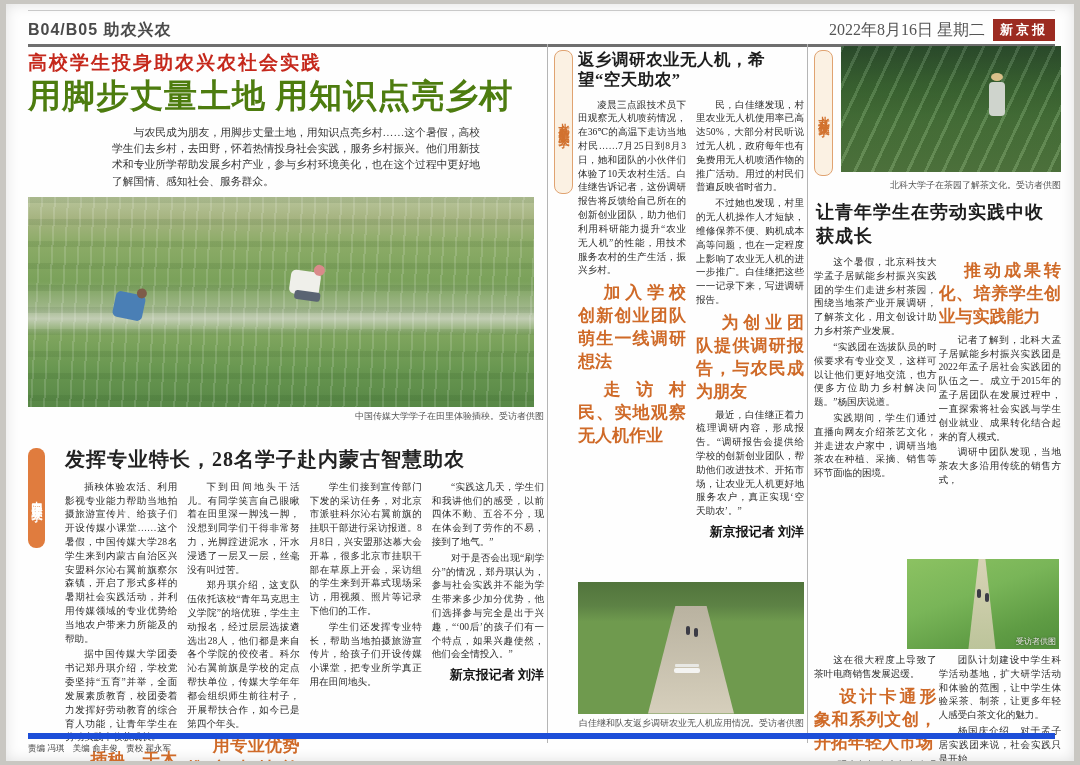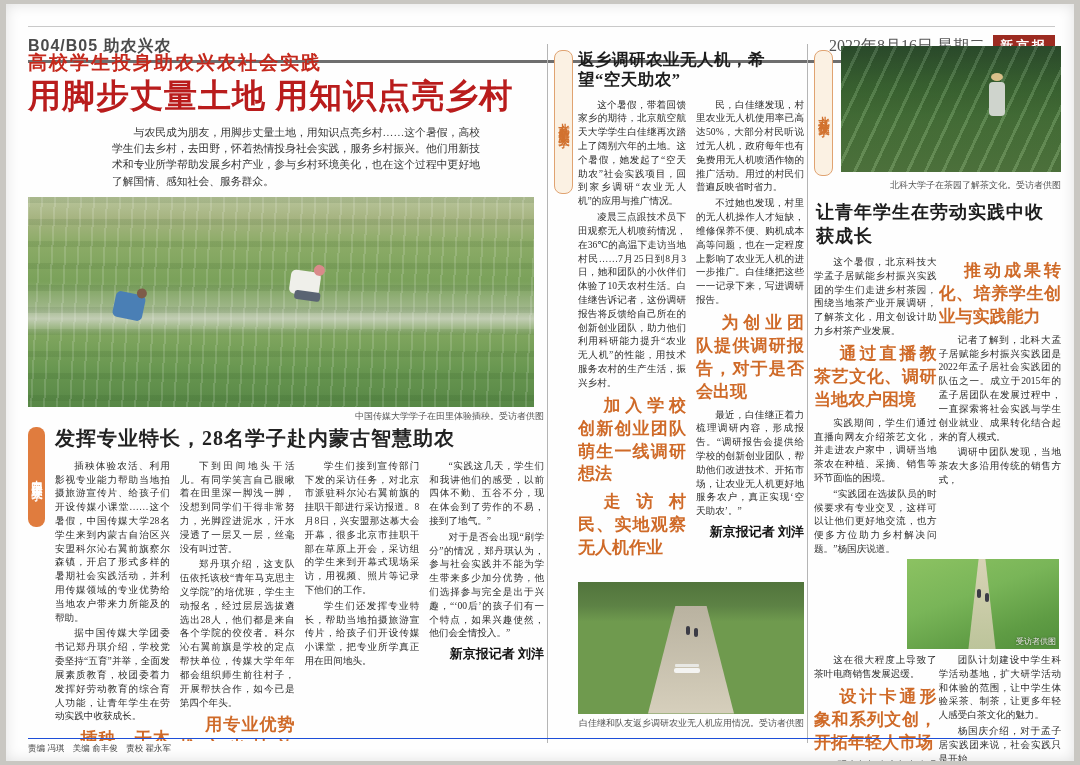--- a/index.html
+++ b/index.html
@@ -1,49 +1,49 @@
 <!DOCTYPE html>
 <html><head>
 <meta charset="utf-8">
 <style>
   html,body{margin:0;padding:0;}
   body{width:1080px;height:765px;background:#c9c7c2;font-family:"Liberation Serif","DejaVu Serif",serif;}
   .page{position:absolute;left:6px;top:4px;right:6px;bottom:4px;background:#fefefe;box-shadow:inset 0 0 14px rgba(0,0,0,.12);overflow:hidden;}
   
-  .hdr{position:absolute;left:22px;right:19px;top:22px;height:30px;border-top:1px solid #c9c9c9;border-bottom:3px solid #6e6e6e;display:flex;align-items:flex-end;justify-content:space-between;padding-bottom:3px;}
+  .hdr{position:absolute;left:22px;right:19px;top:6px;height:30px;border-top:1px solid #c9c9c9;border-bottom:3px solid #6e6e6e;display:flex;align-items:flex-end;justify-content:space-between;padding-bottom:3px;}
   .hdr-label{font-size:16px;font-weight:bold;color:#4a4a4a;letter-spacing:1px;font-family:"Liberation Sans",sans-serif;}
   .hdr-right{display:flex;align-items:center;gap:8px;}
   .hdr-date{font-size:16px;color:#555;}
   .masthead{background:#9c2b21;color:#fff;font-weight:bold;font-size:13px;padding:2px 7px;letter-spacing:3px;}
   
   .vrule{position:absolute;top:40px;bottom:18px;width:1px;background:#b5b5b5;}
   
   .para{font-size:9.6px;line-height:1.44;color:#2b2b2b;text-align:justify;text-indent:2em;margin:0 0 2px 0;}
   .subhead{font-size:17px;line-height:1.35;font-weight:bold;color:#cf6a28;margin:5px 0 4px 0;text-indent:1.5em;text-align:justify;}
   .byline{font-size:13px;font-weight:bold;color:#111;text-align:right;margin-top:5px;}
   .caption-row{display:flex;justify-content:flex-end;font-size:9px;color:#555;margin-top:3px;}
   
   .badge{writing-mode:vertical-rl;text-orientation:upright;font-family:"Liberation Sans",sans-serif;font-weight:bold;font-size:11px;letter-spacing:2px;border-radius:8px;padding:7px 1px;text-align:center;}
   .badge-solid{background:#e07c3e;color:#fff;}
   .badge-line{background:#fbf1e3;color:#d2722f;border:1px solid #e0a371;}
   
   .sec-left{position:absolute;left:22px;top:42px;width:516px;}
   .kicker{font-size:19px;font-weight:bold;color:#c5281c;letter-spacing:2px;margin:4px 0 2px 0;}
-  .headline-main{font-size:33px;font-weight:bold;color:#b91c1c;letter-spacing:1px;line-height:1.15;margin:0 0 8px 0;}
+  .headline-main{font-size:33px;font-weight:bold;color:#4d7c0f;letter-spacing:1px;line-height:1.15;margin:0 0 8px 0;}
   .intro{font-size:10.8px;line-height:1.5;color:#333;text-align:justify;text-indent:2em;margin:0 64px 8px 84px;}
   .photo{position:relative;overflow:hidden;}
   .photo-main{width:506px;height:210px;background:linear-gradient(180deg,#b9c59b 0%,#a6b481 10%,#8cab67 22%,#7aa15a 40%,#9db586 52%,#c2cdb4 58%,#7fa55e 66%,#689650 82%,#578746 100%);}
   .rice-rows{position:absolute;inset:0;background:repeating-linear-gradient(93deg,rgba(255,255,255,.14) 0 2px,rgba(0,0,0,0) 2px 13px),repeating-linear-gradient(180deg,rgba(30,70,20,.10) 0 6px,rgba(0,0,0,0) 6px 22px);}
   .person{position:absolute;border-radius:5px;}
   .p-blue{left:86px;top:96px;width:30px;height:26px;background:#4a7fb5;transform:rotate(12deg);}
   .p-blue::after{content:"";position:absolute;left:20px;top:-7px;width:10px;height:10px;border-radius:50%;background:#7e5c49;}
   .p-white{left:262px;top:74px;width:30px;height:24px;background:#efefea;transform:rotate(8deg);}
   .p-white::before{content:"";position:absolute;left:22px;top:-8px;width:11px;height:11px;border-radius:50%;background:#d98a8a;}
   .p-white::after{content:"";position:absolute;left:6px;top:20px;width:26px;height:9px;background:#5a6472;border-radius:3px;}
-  .cuc-article{display:flex;gap:10px;margin-top:2px;justify-content:center;}
+  .cuc-article{display:flex;gap:20px;margin-top:23px;justify-content:center;}
   .cuc-headline{font-size:20px;font-weight:bold;color:#222;letter-spacing:1px;margin:0 0 7px 0;}
   .cuc-cols{display:grid;grid-template-columns:repeat(4,1fr);gap:10px;}
   .cuc-cols>div{height:282px;overflow:hidden;}
   
   .sec-mid{position:absolute;left:548px;top:42px;width:250px;}
   .mid-badge{position:absolute;left:0;top:4px;height:128px;}
   .mid-body{margin-left:24px;}
   .mid-headline{font-size:16.5px;font-weight:bold;color:#1d1d1d;letter-spacing:.5px;margin:4px 0 8px 0;line-height:1.2;}
   .mid-cols{display:grid;grid-template-columns:repeat(2,1fr);gap:10px;}
   .mid-cols>div{height:478px;overflow:hidden;}
@@ -60,21 +60,21 @@
   .tea-person{position:absolute;left:148px;top:36px;width:16px;height:34px;background:#cfd4cd;border-radius:4px;}
   .tea-person::before{content:"";position:absolute;left:2px;top:-9px;width:12px;height:8px;border-radius:50%;background:#d9c08a;}
   .ustb-headline{font-size:18px;font-weight:bold;color:#1d1d1d;letter-spacing:1px;margin:8px 0 7px 2px;}
   .ustb-cols{display:grid;grid-template-columns:repeat(2,1fr);gap:2px;}
   .ustb-colsA>div{height:300px;overflow:hidden;}
   .ustb-colsB>div{height:128px;overflow:hidden;}
   .photo-field{width:152px;height:90px;margin:4px 2px 4px auto;background:linear-gradient(160deg,#8cc262 0%,#79b558 40%,#5f9c44 75%,#528f3c 100%);}
   .field-path{position:absolute;left:58px;top:0;width:34px;height:90px;background:linear-gradient(180deg,#d8d3b6,#bcc49a);clip-path:polygon(40% 0,60% 0,90% 100%,10% 100%);}
   .credit-overlay{position:absolute;right:3px;bottom:2px;font-size:8px;color:#f3f3ef;text-shadow:0 0 2px rgba(0,0,0,.7);}
   
-  .footer{position:absolute;left:22px;right:19px;bottom:6px;border-top:1px solid #1d4ed8;padding-top:4px;font-size:8.5px;color:#444;font-family:"Liberation Sans",sans-serif;}
+  .footer{position:absolute;left:22px;right:19px;bottom:6px;border-top:6px solid #1d4ed8;padding-top:4px;font-size:8.5px;color:#444;font-family:"Liberation Sans",sans-serif;}
 </style>
 </head>
 <body>
 
 <div class="page">
 
   <div class="hdr">
     <div class="hdr-label">B04/B05 助农兴农</div>
     <div class="hdr-right">
       <span class="hdr-date">2022年8月16日 星期二</span>
@@ -128,29 +128,28 @@
       </div>
     </div>
   </div>
 
   <div class="sec-mid">
     <div class="badge badge-line mid-badge">北京航空航天大学</div>
     <div class="mid-body">
       <div class="mid-headline">返乡调研农业无人机，希望“空天助农”</div>
       <div class="mid-cols">
         <div>
-            <p class="para">这个暑假，带着回馈家乡的期待，北京航空航天大学学生白佳继再次踏上了阔别六年的土地。这个暑假，她发起了“空天助农”社会实践项目，回到家乡调研“农业无人机”的应用与推广情况。</p>
             <p class="para">凌晨三点跟技术员下田观察无人机喷药情况，在36℃的高温下走访当地村民……7月25日到8月3日，她和团队的小伙伴们体验了10天农村生活。白佳继告诉记者，这份调研报告将反馈给自己所在的创新创业团队，助力他们利用科研能力提升“农业无人机”的性能，用技术服务农村的生产生活，振兴乡村。</p>
             <div class="subhead">加入学校创新创业团队 萌生一线调研想法</div>
             <div class="subhead">走访村民、实地观察无人机作业</div>
           </div>
         <div>
             <p class="para">民，白佳继发现，村里农业无人机使用率已高达50%，大部分村民听说过无人机，政府每年也有免费用无人机喷洒作物的推广活动。用过的村民们普遍反映省时省力。</p>
             <p class="para">不过她也发现，村里的无人机操作人才短缺，维修保养不便、购机成本高等问题，也在一定程度上影响了农业无人机的进一步推广。白佳继把这些一一记录下来，写进调研报告。</p>
-            <div class="subhead">为创业团队提供调研报告，对于是否会出现</div>
+            <div class="subhead">为创业团队提供调研报告，与农民成为朋友</div>
             <p class="para">最近，白佳继正着力梳理调研内容，形成报告。“调研报告会提供给学校的创新创业团队，帮助他们改进技术、开拓市场，让农业无人机更好地服务农户，真正实现‘空天助农’。”</p>
             <div class="byline">新京报记者 刘洋</div>
           </div>
       </div>
       <div class="photo photo-drone">
         <div class="drone-path"></div>
         <div class="drone"></div>
         <div class="tiny-figure" style="left:108px;top:44px;"></div>
         <div class="tiny-figure" style="left:116px;top:46px;"></div>
       </div>
@@ -170,23 +169,22 @@
       </div>
     </div>
     <div class="caption-row">
       <span>北科大学子在茶园了解茶文化。</span>
       <span>受访者供图</span>
     </div>
     <div class="ustb-headline">让青年学生在劳动实践中收获成长</div>
     <div class="ustb-cols ustb-colsA">
       <div>
           <p class="para">这个暑假，北京科技大学孟子居赋能乡村振兴实践团的学生们走进乡村茶园，围绕当地茶产业开展调研，了解茶文化，用文创设计助力乡村茶产业发展。</p>
-          <div class="subhead">通过直播教茶艺文化、调研当地农户困境</div>
+          <p class="para">“实践团在选拔队员的时候要求有专业交叉，这样可以让他们更好地交流，也方便多方位助力乡村解决问题。”杨国庆说道。</p>
           <p class="para">实践期间，学生们通过直播向网友介绍茶艺文化，并走进农户家中，调研当地茶农在种植、采摘、销售等环节面临的困境。</p>
-          <p class="para">“实践团在选拔队员的时候要求有专业交叉，这样可以让他们更好地交流，也方便多方位助力乡村解决问题。”杨国庆说道。</p>
         </div>
       <div>
           <div class="subhead">推动成果转化、培养学生创业与实践能力</div>
           <p class="para">记者了解到，北科大孟子居赋能乡村振兴实践团是2022年孟子居社会实践团的队伍之一。成立于2015年的孟子居团队在发展过程中，一直探索将社会实践与学生创业就业、成果转化结合起来的育人模式。</p>
           <p class="para">调研中团队发现，当地茶农大多沿用传统的销售方式，</p>
         </div>
     </div>
     <div class="photo photo-field">
       <div class="field-path"></div>
       <div class="tiny-figure" style="left:70px;top:30px;"></div>

